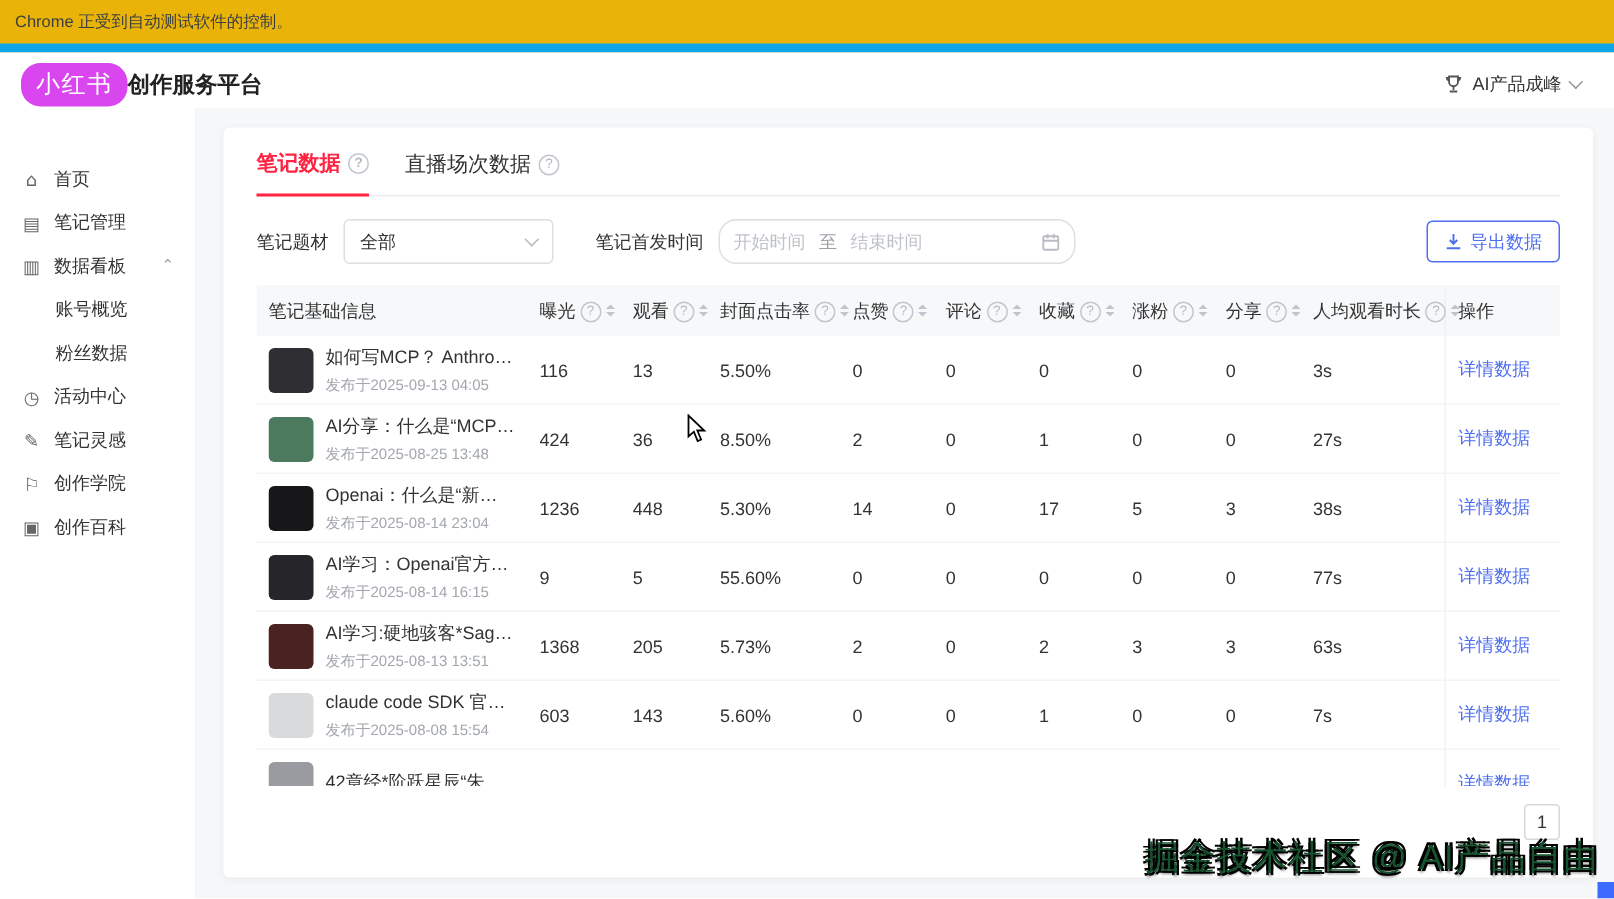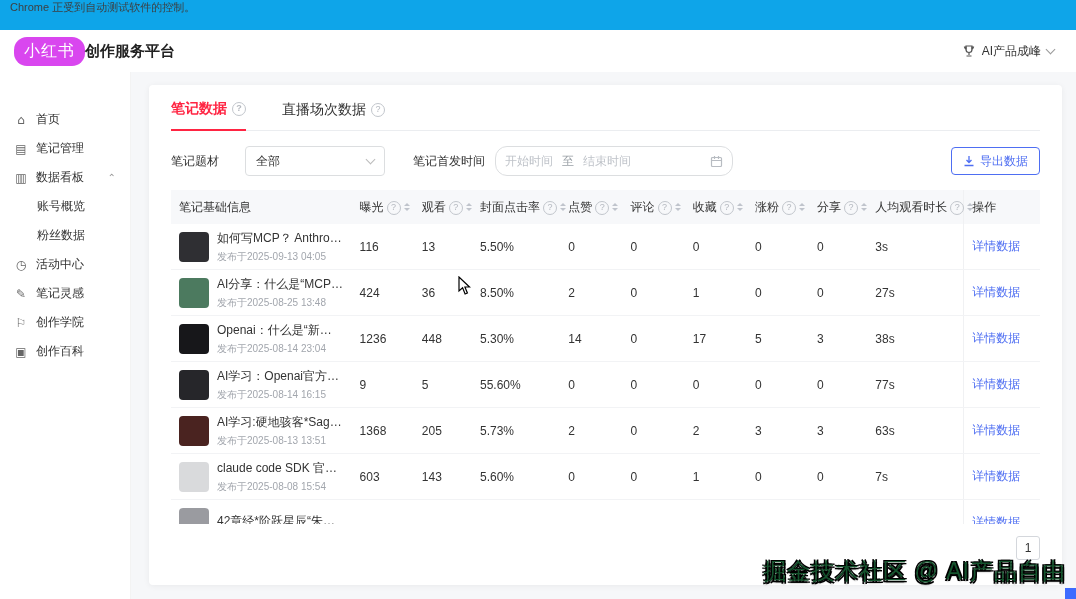--- a/index.html
+++ b/index.html
@@ -2,22 +2,22 @@
 <html><head>
 <meta charset="utf-8">
 <style>
   html,body{margin:0;padding:0}
   body{
     width:1076px;height:599px;overflow:hidden;position:relative;
     font-family:"Liberation Sans","DejaVu Sans",sans-serif;
     background:#fff;color:#333;
   }
   
-  .chrome-bar{height:29px;background:#0ea5e9;border-bottom:1px solid #0ea5e9;
-    display:flex;padding:0 10px;font-size:11px;color:#3c4043}
+  .chrome-bar{height:29px;background:#eab308;border-bottom:6px solid #0ea5e9;
+    display:flex;align-items:center;padding:0 10px;font-size:11px;color:#3c4043}
   
   .app-header{height:42px;background:#fff;border-bottom:1px solid #efefef;
     display:flex;align-items:center;padding:0 14px}
   .logo-badge{background:#d946ef;color:#fff;font-size:16px;font-weight:normal;
     padding:4px 10px;border-radius:13px;letter-spacing:1px}
   .app-title{font-size:15px;font-weight:bold;color:#222;margin-left:0}
   .header-right{margin-left:auto;display:flex;align-items:center;gap:6px;font-size:12px;color:#333;margin-right:8px}
   .trophy-icon svg{display:block}
   .chev{width:6px;height:6px;border-right:1.5px solid #999;border-bottom:1.5px solid #999;
     transform:rotate(45deg);display:inline-block;margin-top:-3px}
@@ -33,29 +33,29 @@
   .menu-item{height:29px;display:flex;align-items:center;padding:0 14px;font-size:12px;color:#333;gap:8px;cursor:pointer}
   .menu-item .glyph{width:14px;text-align:center;color:#666;font-size:12px;font-family:"DejaVu Sans",sans-serif}
   .menu-item.sub{padding-left:37px}
   .menu-item.active{background:#ffeef1;color:#ff2442}
   .menu-item .caret-up{margin-left:auto;color:#999;font-size:10px}
   
   .content{flex:1;background:#f6f7f9;position:relative}
   .card{position:absolute;left:18px;top:13px;right:14px;bottom:14px;background:#fff;border-radius:4px;
     box-shadow:0 1px 6px rgba(0,0,0,.06);padding:0 22px;overflow:hidden}
   
-  .tabs{display:flex;gap:36px;border-bottom:1px solid #ebedf0;padding-top:15px}
+  .tabs{display:flex;gap:24px;border-bottom:1px solid #ebedf0;padding-top:15px}
   .tab{font-size:14px;color:#333;padding-bottom:11px;display:flex;align-items:center;gap:5px;cursor:pointer;margin-bottom:-1px}
   .tab.active{color:#ff2442;font-weight:bold;border-bottom:2px solid #ff2442}
   .q{width:12px;height:12px;border:1px solid #c2c6cc;border-radius:50%;color:#b4b8bf;
     font-size:9px;line-height:11px;text-align:center;display:inline-block;flex:none}
   .q::after{content:"?"}
   
   .filters{display:flex;align-items:center;margin-top:15px;font-size:12px;color:#333}
-  .flabel{margin-right:26px}
+  .flabel{margin-right:10px}
   .select{width:118px;height:28px;border:1px solid #dcdee0;border-radius:4px;display:flex;align-items:center;
     justify-content:space-between;padding:0 10px;cursor:pointer;background:#fff}
   .select .chev{border-color:#bbb}
   .flabel2{margin:0 10px 0 28px}
   .date-range{width:218px;height:28px;border:1px solid #dcdee0;border-radius:12px;display:flex;align-items:center;
     padding:0 9px;gap:9px;background:#fff;color:#bfc3c9}
   .date-range .sep{color:#9aa0a6}
   .date-range .cal{margin-left:auto}
   .export-btn{margin-left:auto;height:28px;border:1px solid #4e6ef2;color:#4e6ef2;background:#fff;border-radius:4px;
     font-size:12px;display:flex;align-items:center;gap:5px;padding:0 11px;cursor:pointer;font-family:inherit}

